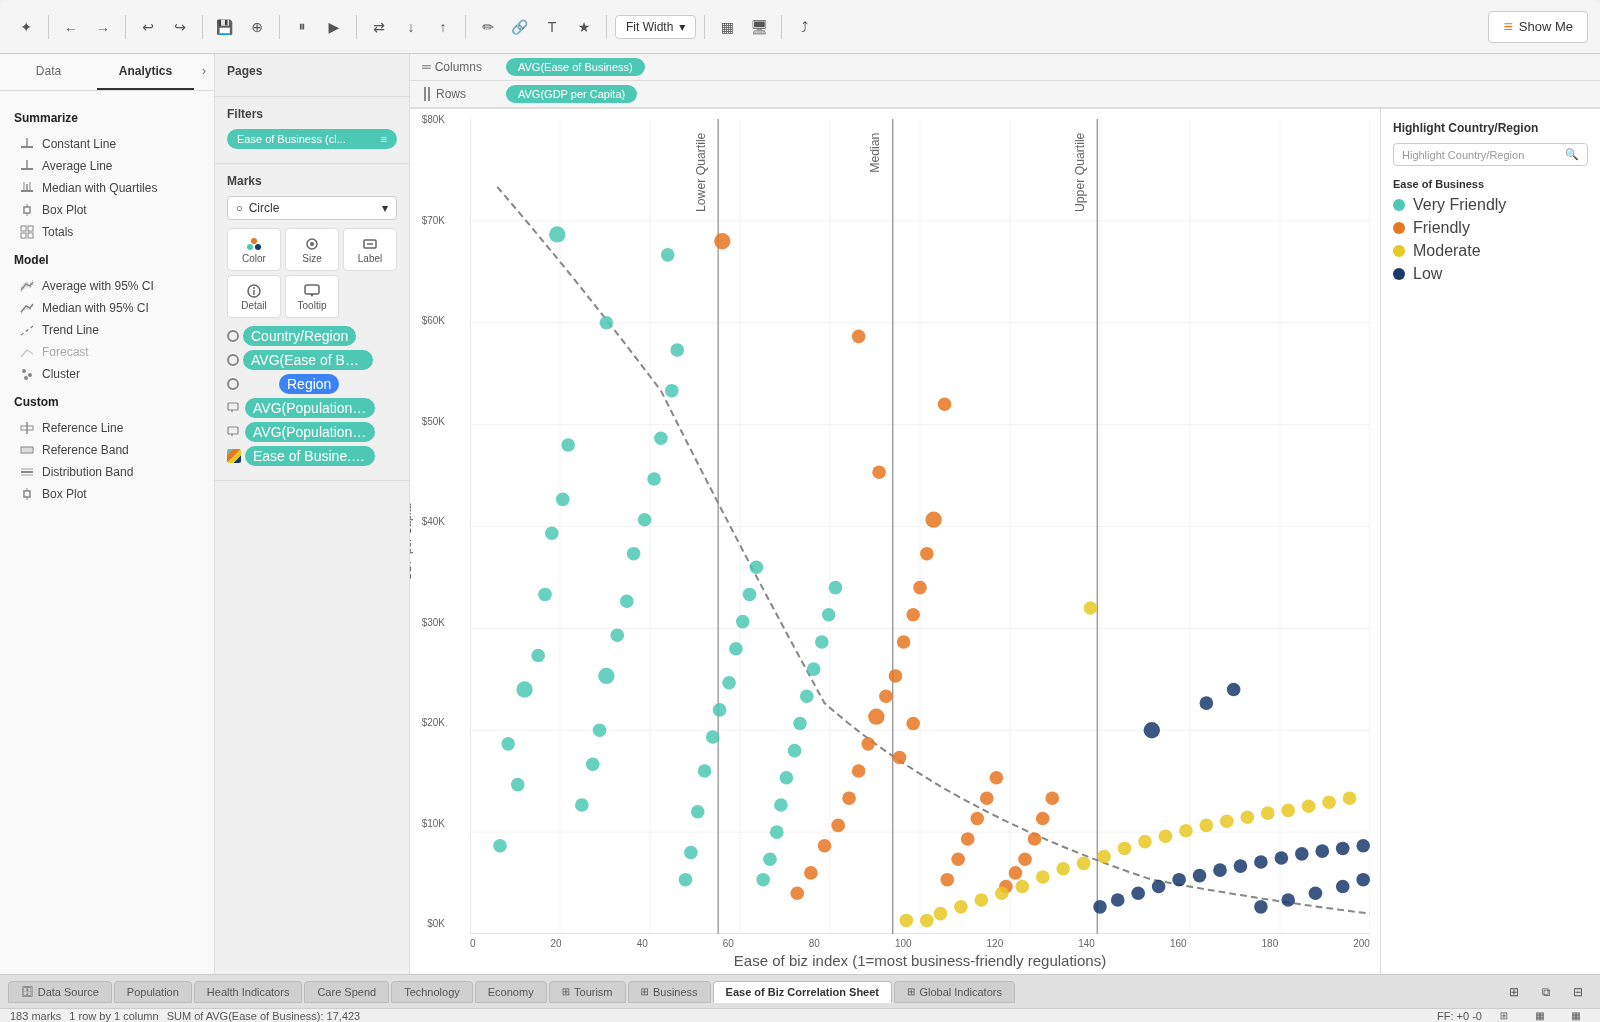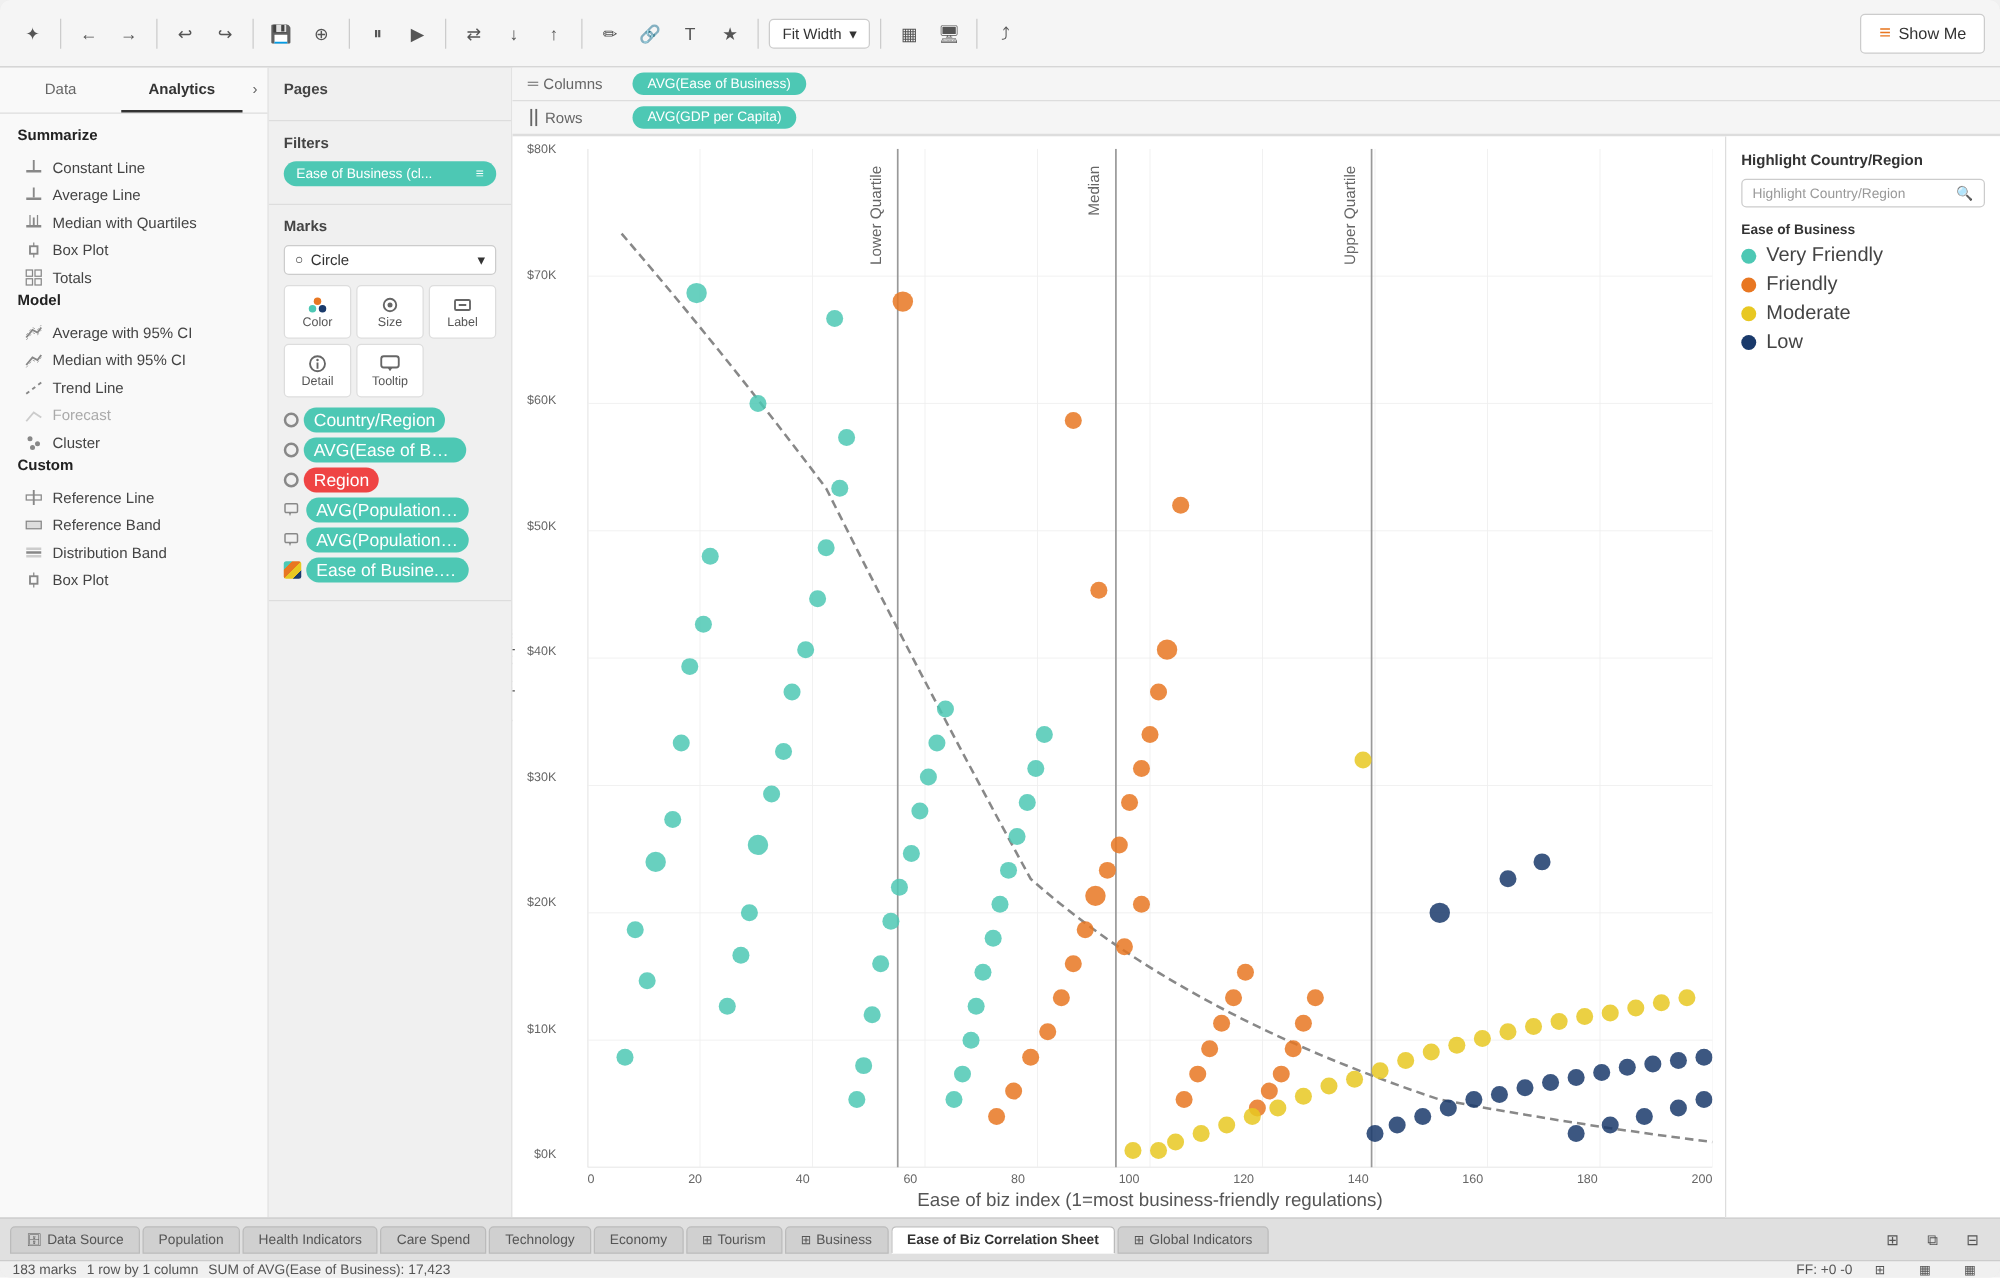--- a/index.html
+++ b/index.html
@@ -18,21 +18,21 @@
     .main-content { display: flex; flex: 1; overflow: hidden; }
     
     
     .left-panel { width: 215px; background: #f9f9f9; border-right: 1px solid #ddd; display: flex; flex-direction: column; flex-shrink: 0; }
     .panel-tabs { display: flex; border-bottom: 1px solid #ddd; }
     .panel-tab { flex: 1; padding: 10px 8px; text-align: center; cursor: pointer; font-size: 12px; color: #666; border-bottom: 2px solid transparent; }
     .panel-tab.active { color: #333; font-weight: 600; border-bottom: 2px solid #333; }
     .panel-arrow { padding: 10px 8px; cursor: pointer; color: #666; }
     
     .analytics-section { padding: 10px 14px; overflow-y: auto; flex: 1; }
-    .section-title { font-weight: 700; font-size: 12px; margin-bottom: 8px; color: #222; }
+    .section-title { font-weight: 700; font-size: 12px; margin-bottom: 8px; margin-top: 10px; color: #222; }
     .analytics-item { display: flex; align-items: center; gap: 8px; padding: 4px 6px; cursor: pointer; border-radius: 3px; color: #444; font-size: 12px; }
     .analytics-item.disabled { color: #aaa; cursor: default; }
     .analytics-item svg { flex-shrink: 0; }
     
     
     .middle-panel { width: 195px; background: #f0f0f0; border-right: 1px solid #ddd; display: flex; flex-direction: column; flex-shrink: 0; overflow-y: auto; }
     .middle-section { padding: 10px 12px; border-bottom: 1px solid #ddd; }
     .middle-section-title { font-size: 12px; font-weight: 600; color: #444; margin-bottom: 8px; }
     
     .filter-pill { background: #4dc8b4; color: white; border-radius: 12px; padding: 4px 10px; font-size: 11px; display: flex; align-items: center; justify-content: space-between; gap: 0; margin-bottom: 4px; }
@@ -320,21 +320,21 @@
           <div class="mark-pill">
             <div class="mark-pill-dot"></div>
             <div class="mark-pill-label teal">Country/Region</div>
           </div>
           <div class="mark-pill">
             <div class="mark-pill-dot"></div>
             <div class="mark-pill-label teal">AVG(Ease of Busi...</div>
           </div>
           <div class="mark-pill">
             <div class="mark-pill-dot"></div>
-            <div class="mark-pill-label" style="background:#ef4444;">Region</div>
+            <div class="mark-pill-label" style="background:#3b82f6;margin-left:36px;">Region</div>
           </div>
           <div class="mark-pill">
             <div style="width:14px;height:14px;flex-shrink:0;">
               <svg width="14" height="14" viewBox="0 0 14 14">
                   <rect x="1" y="2" width="10" height="7" rx="1" fill="none" stroke="#888" stroke-width="1.2"></rect>
                   <polygon points="4,9 5,12 6,9" fill="#888"></polygon>
                 </svg>
             </div>
             <div class="mark-pill-label teal">AVG(Population ...</div>
           </div>

